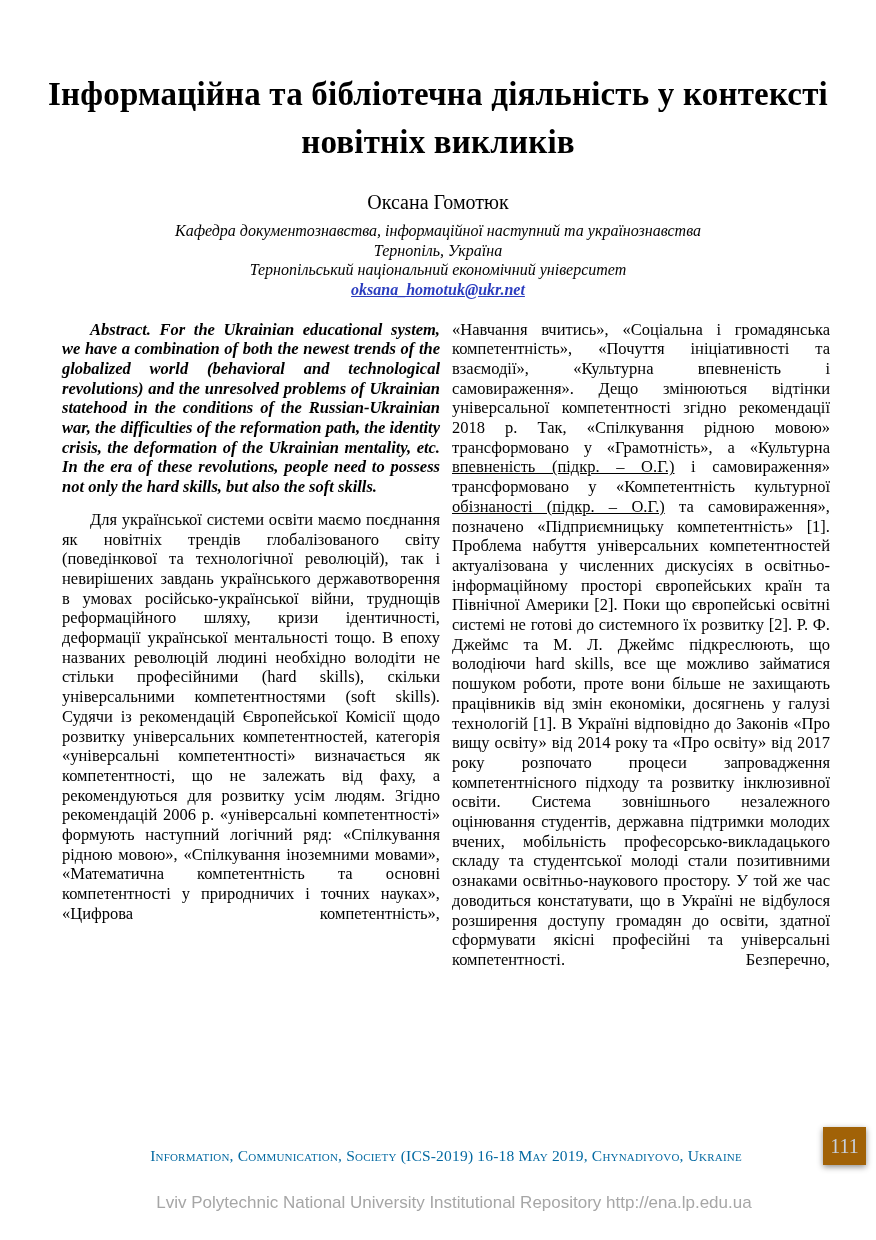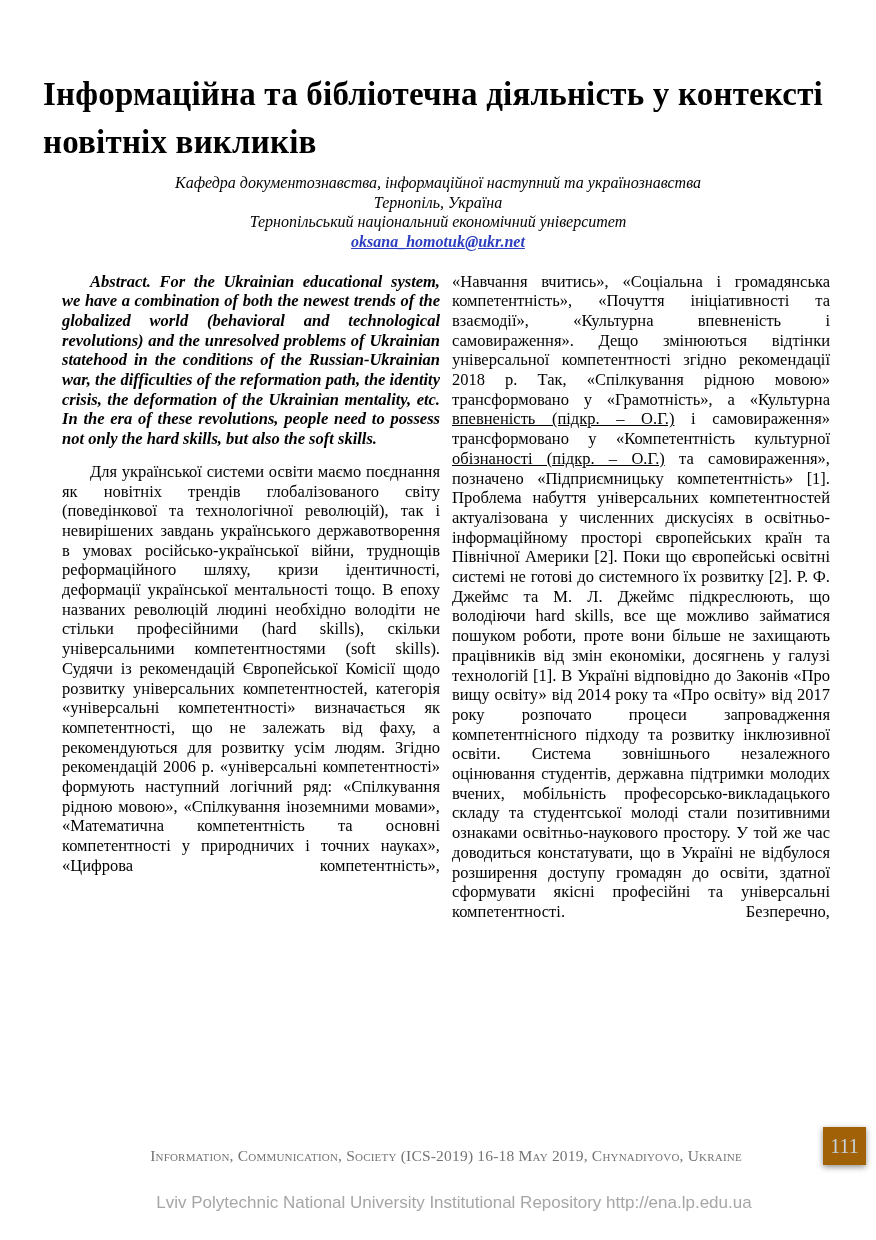--- a/index.html
+++ b/index.html
@@ -8,21 +8,21 @@
     width: 876px;
     height: 1240px;
     background: #ffffff;
     font-family: "Liberation Serif", "DejaVu Serif", serif;
     color: #000000;
     overflow: hidden;
   }
   .title {
     margin: 70px auto 0 auto;
     width: 790px;
-    text-align: left;
+    text-align: center;
     font-size: 33px;
     line-height: 48px;
     font-weight: bold;
     letter-spacing: 0.2px;
   }
   .author {
     margin-top: 24px;
     text-align: center;
     font-size: 20px;
     line-height: 24px;
@@ -79,21 +79,21 @@
   .conference-line {
     position: absolute;
     top: 1147px;
     left: 62px;
     width: 768px;
     text-align: center;
     font-variant: small-caps;
     font-size: 15.5px;
     line-height: 18px;
     letter-spacing: 0.2px;
-    color: #737373;
+    color: #0369a1;
   }
   .page-badge {
     position: absolute;
     top: 1127px;
     right: 10px;
     width: 43px;
     height: 38px;
     background: #a16207;
     color: #c7d1e0;
     display: flex;
@@ -115,20 +115,21 @@
     color: #a6a6a6;
   }
 </style>
 </head>
 <body>
 
 <div class="page">
 
   <h1 class="title">Інформаційна та бібліотечна діяльність у контексті новітніх викликів</h1>
 
+  <div class="author">Оксана Гомотюк</div>
 
   <div class="affiliation first">Кафедра документознавства, інформаційної наступний та українознавства</div>
   <div class="affiliation">Тернопіль, Україна</div>
   <div class="affiliation">Тернопільський національний економічний університет</div>
 
   <div class="email-row">
     <a href="#" class="email-link">oksana_homotuk@ukr.net</a>
   </div>
 
   <div class="columns">

